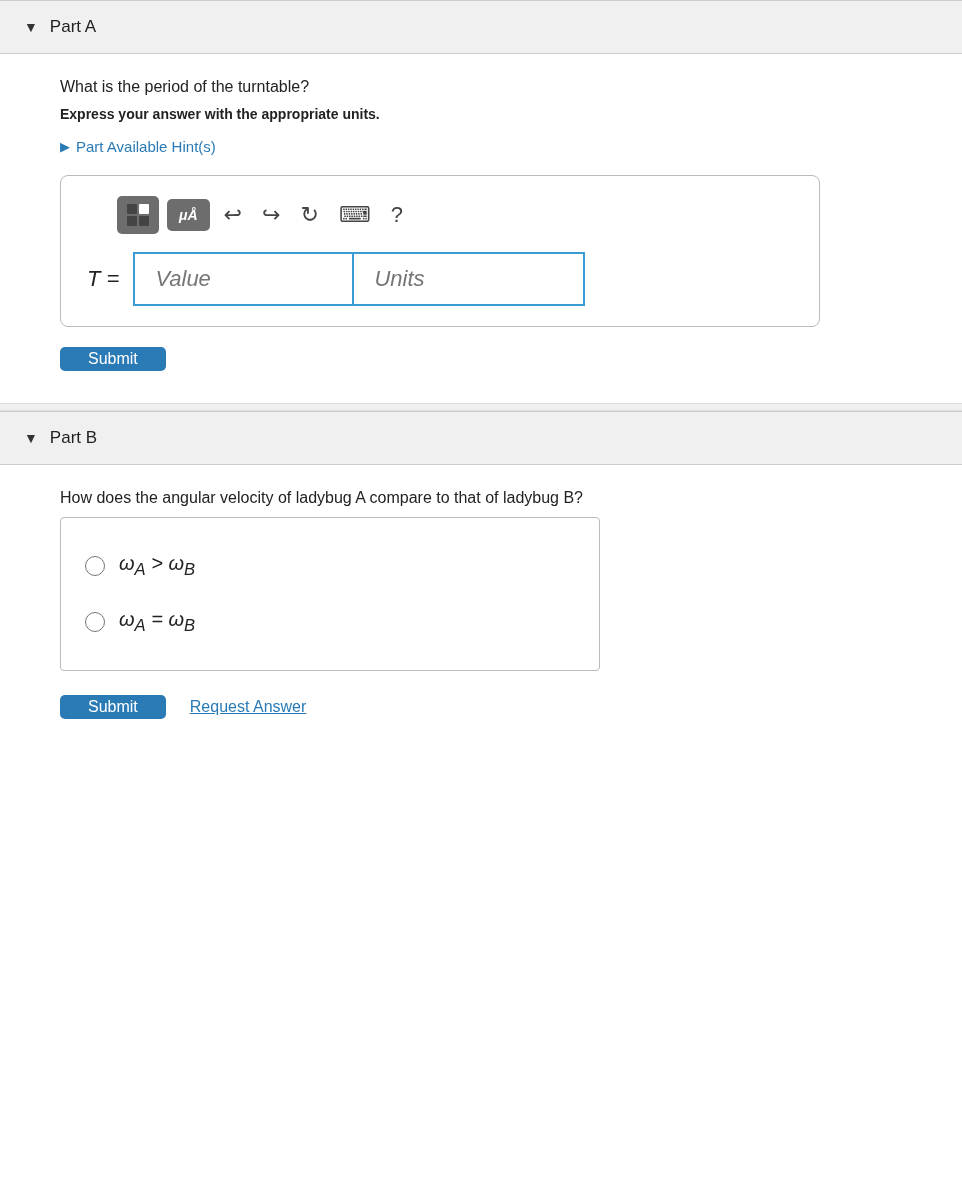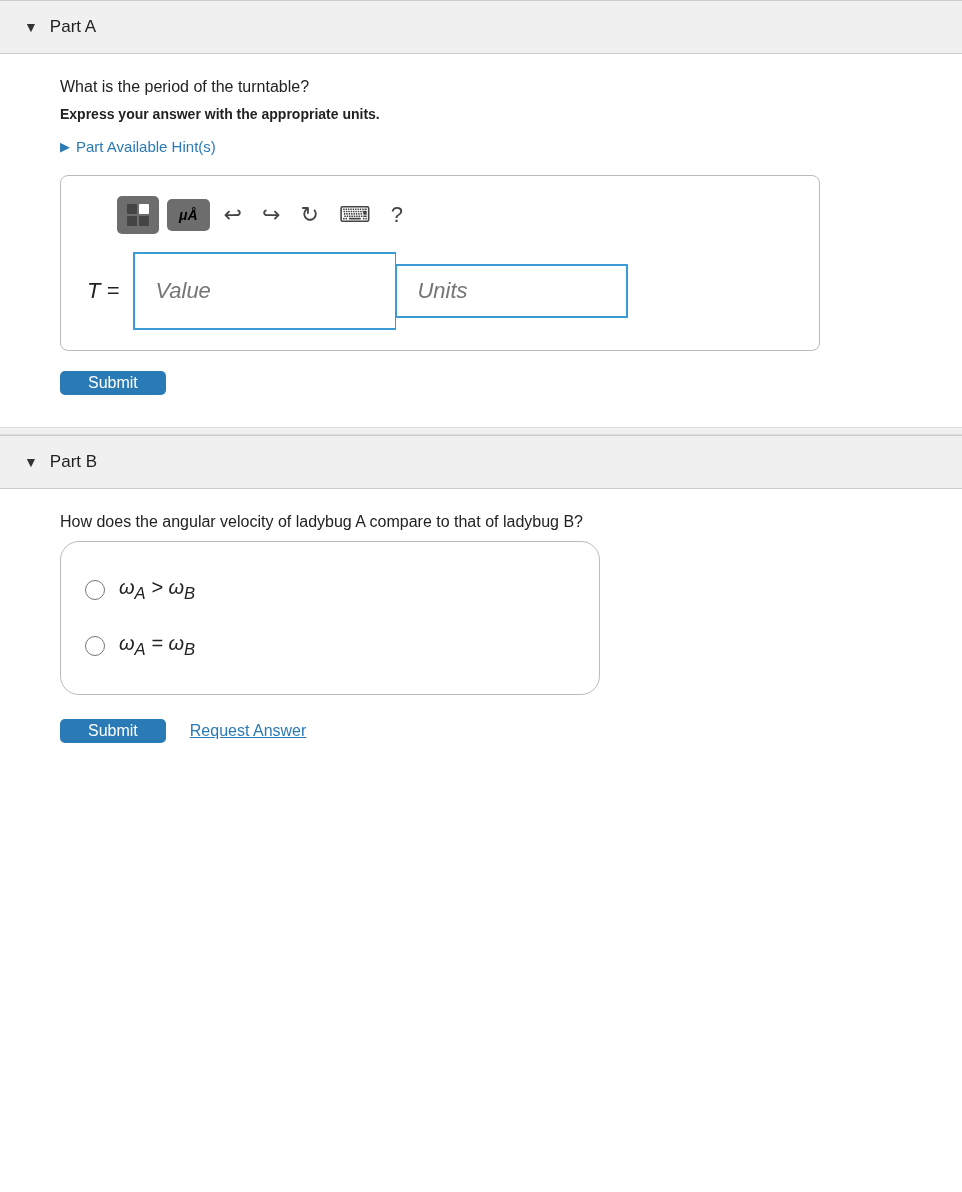--- a/index.html
+++ b/index.html
@@ -81,21 +81,21 @@
 
     .toolbar-btn {
       background: #6d6d6d;
       border: none;
       border-radius: 5px;
       padding: 6px 10px;
       cursor: pointer;
       display: flex;
       align-items: flex-end;
       justify-content: center;
-      color: #000000;
+      color: #ffffff;
     }
 
     .toolbar-btn.grid-btn {
       background: #6d6d6d;
       padding: 8px 10px;
     }
 
     .toolbar-btn.mu-btn {
       background: #6d6d6d;
       font-size: 14px;
@@ -145,22 +145,22 @@
       margin-right: 14px;
       white-space: nowrap;
     }
 
     .value-input {
       border: 2px solid #3a9bd5;
       border-right: 1px solid #3a9bd5;
       font-style: italic;
       font-size: 22px;
       color: #aaa;
-      padding: 24px 20px;
-      width: 263px;
+      padding: 12px 20px;
+      width: 220px;
       outline: none;
       background: #fff;
     }
 
     .units-input {
       border: 2px solid #3a9bd5;
       border-left: 1px solid #3a9bd5;
       font-style: italic;
       font-size: 22px;
       color: #aaa;
@@ -180,21 +180,21 @@
       cursor: pointer;
       font-weight: 400;
     }
 
     .part-b-content {
       padding: 24px 60px 32px 60px;
     }
 
     .radio-box {
       border: 1px solid #bbb;
-      border-radius: 19px;
+      border-radius: 4px;
       padding: 20px 24px;
       max-width: 540px;
       margin-bottom: 24px;
       background: #fff;
     }
 
     .radio-option {
       display: flex;
       align-items: center;
       gap: 14px;

